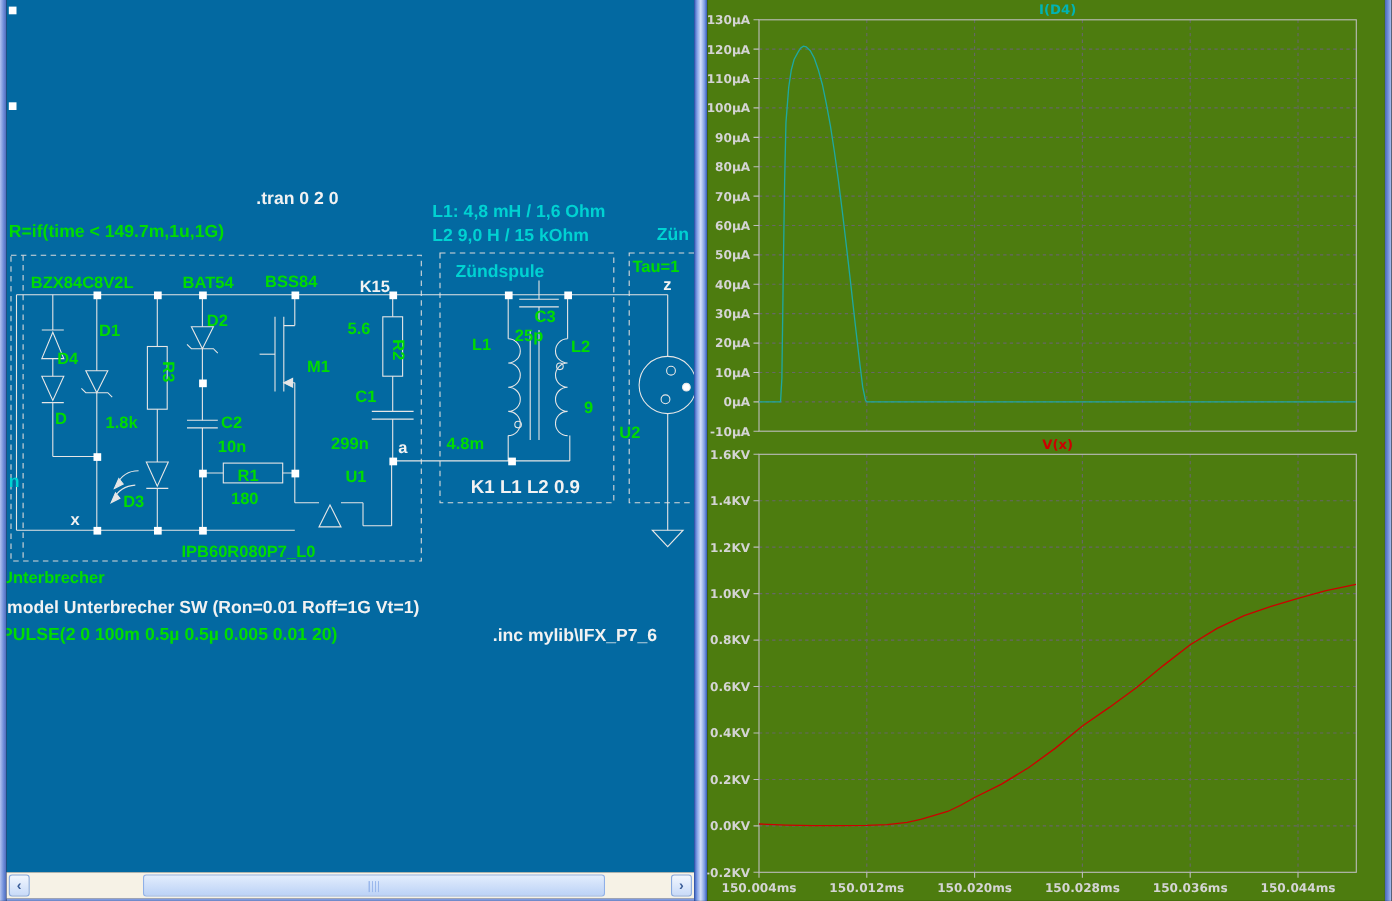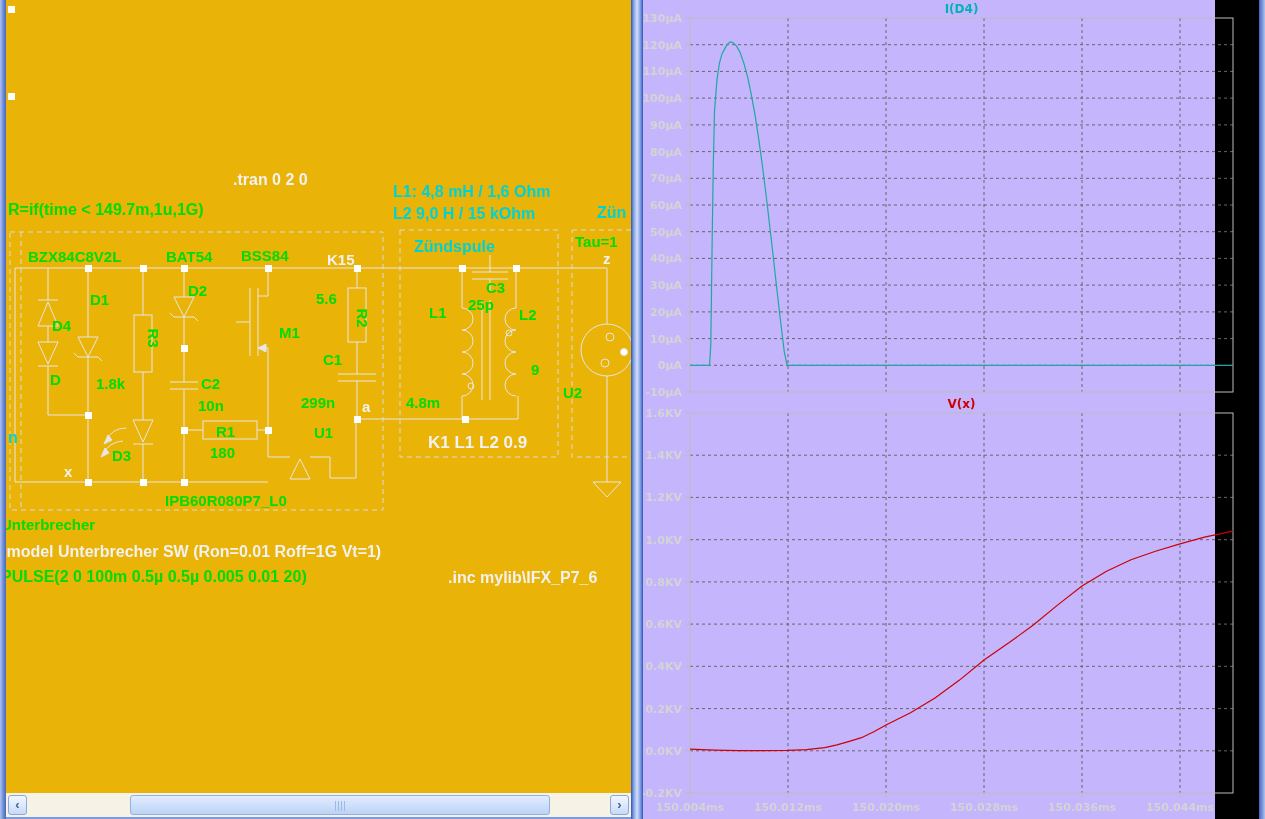--- a/index.html
+++ b/index.html
@@ -2,22 +2,22 @@
 <html><head>
 <meta charset="utf-8">
 <style>
   html,body{margin:0;padding:0;background:#000;}
   body{width:1265px;height:819px;overflow:hidden;font-family:"Liberation Sans",sans-serif;}
   .app{position:absolute;left:0;top:0;width:1265px;height:819px;background:#000;}
   .edge-l{position:absolute;left:0;top:0;width:6px;height:819px;background:linear-gradient(to right,#b0c2f0,#6d8cd8 55%,#4a66b8);}
   .edge-r{position:absolute;left:1259px;top:0;width:6px;height:819px;background:linear-gradient(to left,#b0c2f0,#6d8cd8 55%,#4a66b8);}
   .splitter{position:absolute;left:631px;top:0;width:12px;height:819px;
     background:linear-gradient(to right,#2f55b4,#7f9fe6 22%,#d3dffa 50%,#7f9fe6 78%,#2f55b4);}
-  .schematic{position:absolute;left:6px;top:0;width:625px;height:793px;background:#eab308;}
-  .plotpane{position:absolute;left:643px;top:0;width:572px;height:819px;background:#c4b5fd;}
+  .schematic{position:absolute;left:6px;top:0;width:625px;height:793px;background:#0369a1;}
+  .plotpane{position:absolute;left:643px;top:0;width:616px;height:819px;background:#4d7c0f;}
   svg{display:block;}
   
   .w{stroke:#e6e6e6;stroke-width:1;fill:none;}
   .db{stroke:#dadada;stroke-width:1;fill:none;stroke-dasharray:5 4;}
   .jq{fill:#ffffff;stroke:none;}
   .schematic text{font-family:"Liberation Sans",sans-serif;font-weight:bold;}
   .tg{fill:#00dc00;font-size:15px;}
   .tg16{fill:#00dc00;font-size:16px;}
   .tc{fill:#00d2d2;font-size:16px;}
   .tw{fill:#f2f2f2;font-size:15px;}

